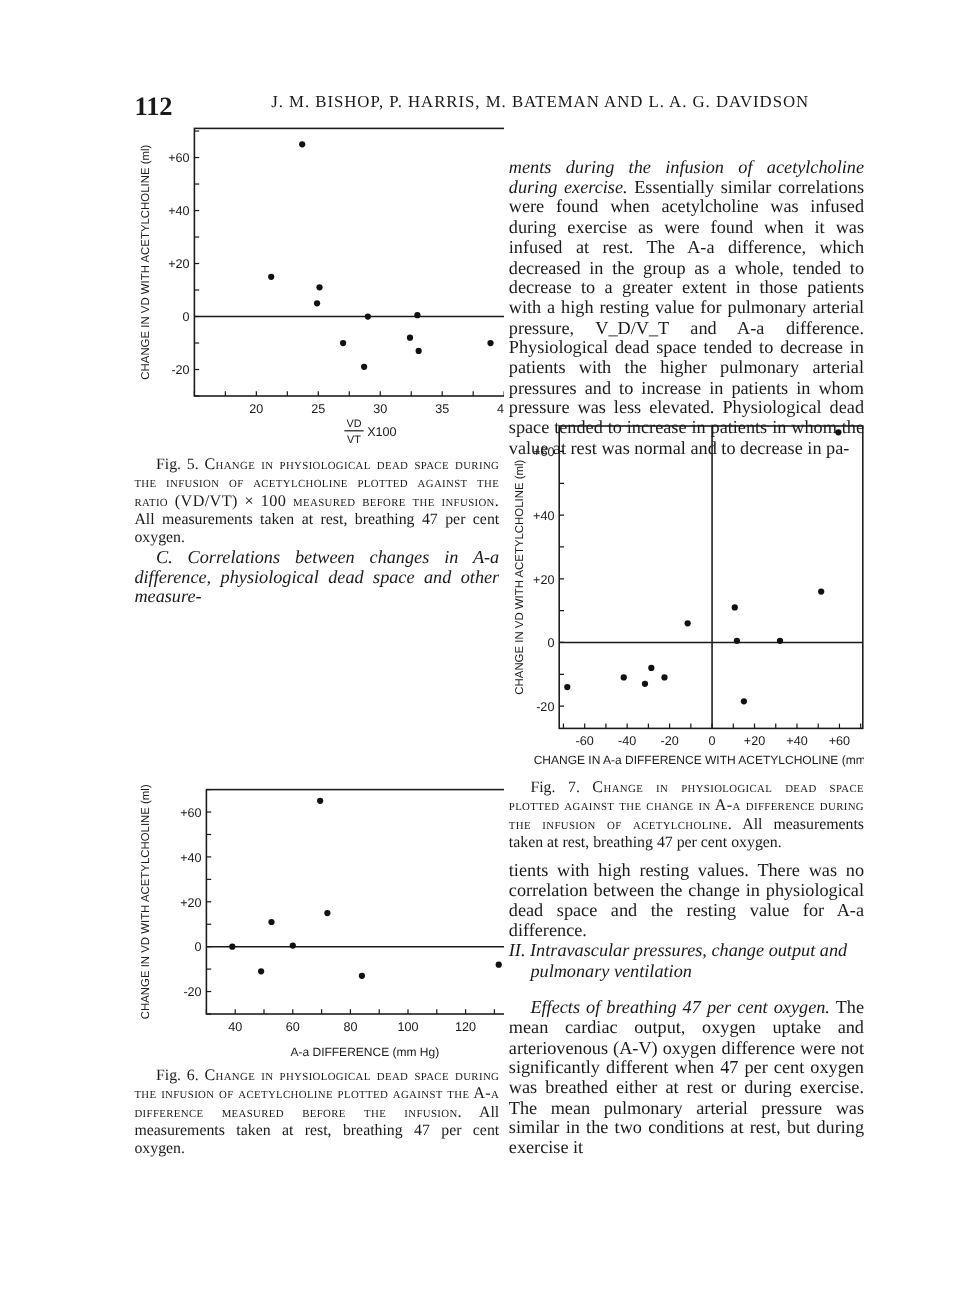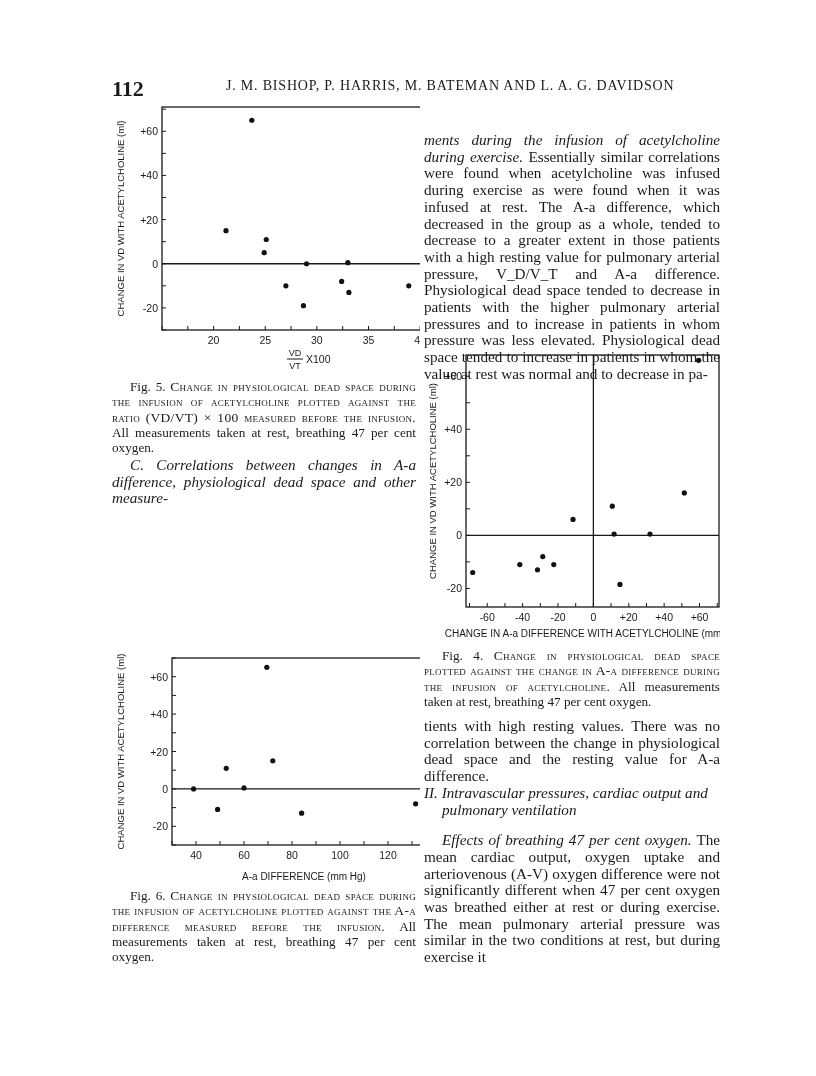--- a/index.html
+++ b/index.html
@@ -201,22 +201,22 @@
     <circle cx="190.0846153846154" cy="189.05263157894737" r="2.6" fill="#111"></circle>
     <circle cx="195.92307692307693" cy="239.45263157894738" r="2.6" fill="#111"></circle>
     <circle cx="226" cy="189.05263157894737" r="2.6" fill="#111"></circle>
     <circle cx="260.32307692307694" cy="147.93684210526317" r="2.6" fill="#111"></circle>
     <circle cx="274.6538461538462" cy="15.305263157894728" r="2.6" fill="#111"></circle>
     <text x="12" y="136" font-size="9.5" text-anchor="middle" transform="rotate(-90 12 136)">CHANGE IN VD WITH ACETYLCHOLINE (ml)</text>
     <text x="168.5" y="292" font-size="10" text-anchor="middle">CHANGE IN A-a DIFFERENCE WITH ACETYLCHOLINE (mm Hg)</text>
   </svg>
 
 <div class="caption" style="left:424px; top:648px; width:296px;">
-  <span style="display:inline-block; width:18px;"></span><span>Fig. 4.</span>
+  <span style="display:inline-block; width:18px;"></span><span>Fig. 7.</span>
   <span class="sc">Change in physiological dead space plotted against the change in A-a difference during the infusion of acetylcholine.</span>
   <span>All measurements taken at rest, breathing 47 per cent oxygen.</span>
 </div>
 
 <div class="col" style="left:424px; top:718px; width:296px;">
   <p>tients with high resting values. There was no correlation between the change in physiological dead space and the resting value for A-a difference.</p>
-  <p class="heading">II. Intravascular pressures, cardiac output and pulmonary ventilation</p>
+  <p class="heading">II. Intravascular pressures, change output and pulmonary ventilation</p>
   <p class="indent" style="margin-top:14px;"><span class="ital">Effects of breathing 47 per cent oxygen.</span><span> The mean cardiac output, oxygen uptake and arteriovenous (A-V) oxygen difference were not significantly different when 47 per cent oxygen was breathed either at rest or during exercise. The mean pulmonary arterial pressure was similar in the two conditions at rest, but during exercise it</span></p>
 </div>
 
 </body></html>

